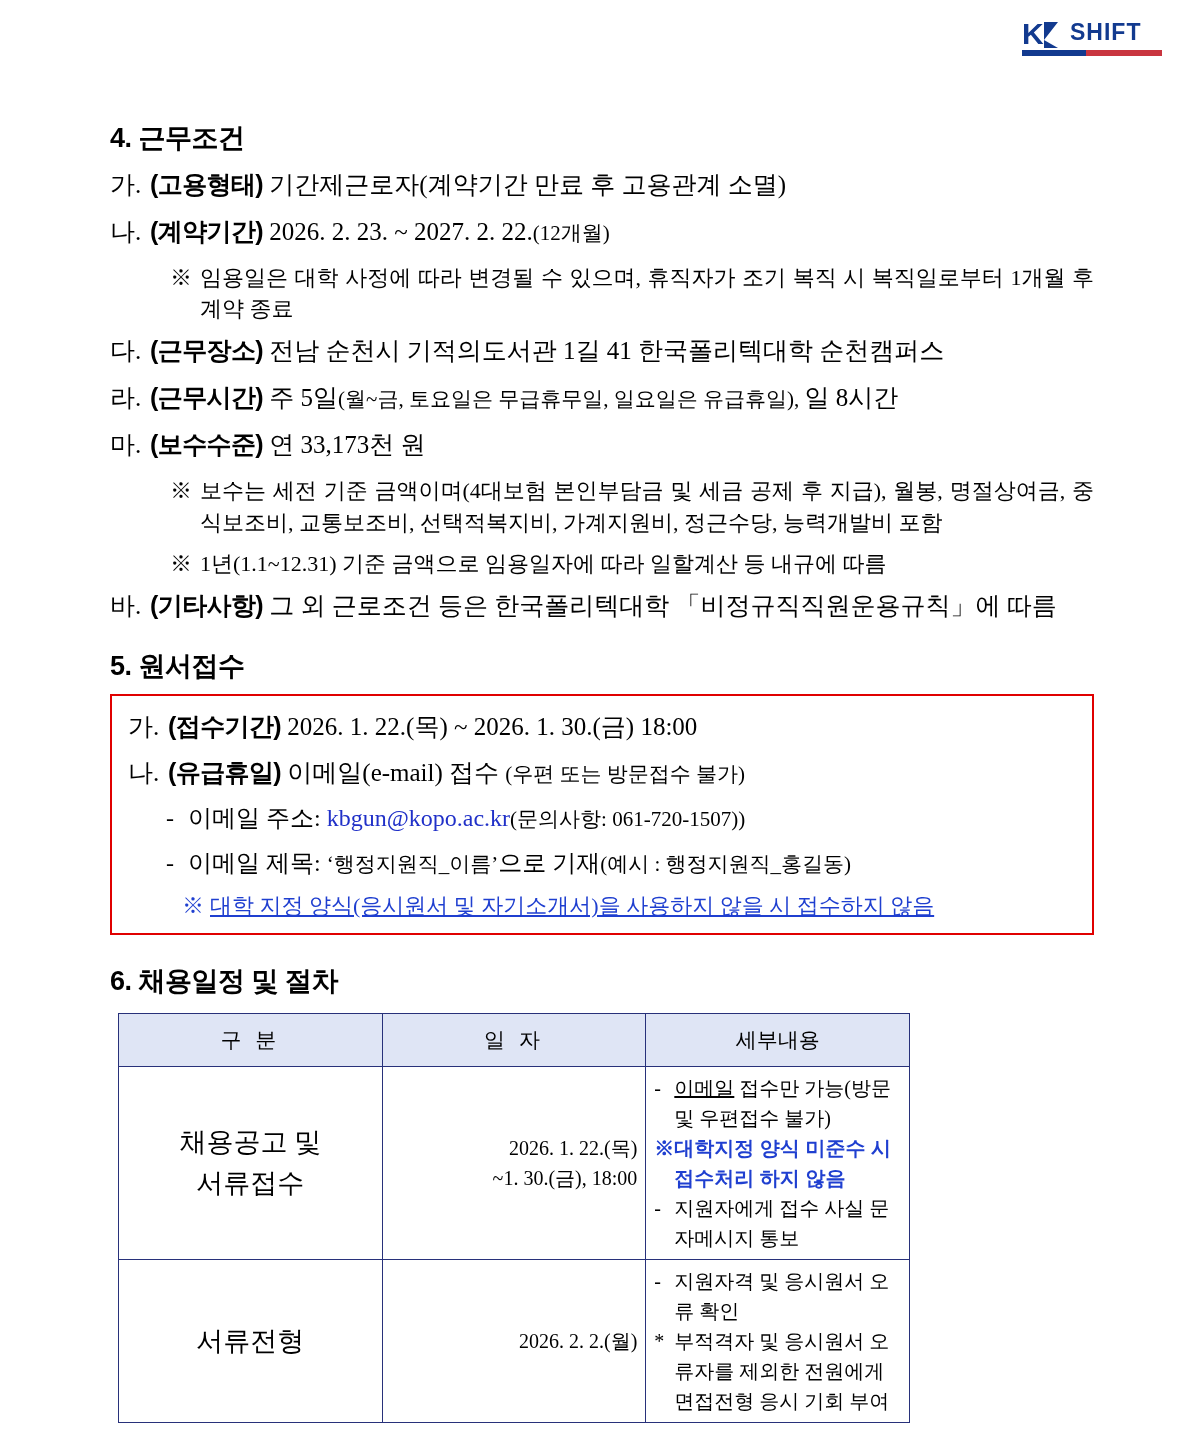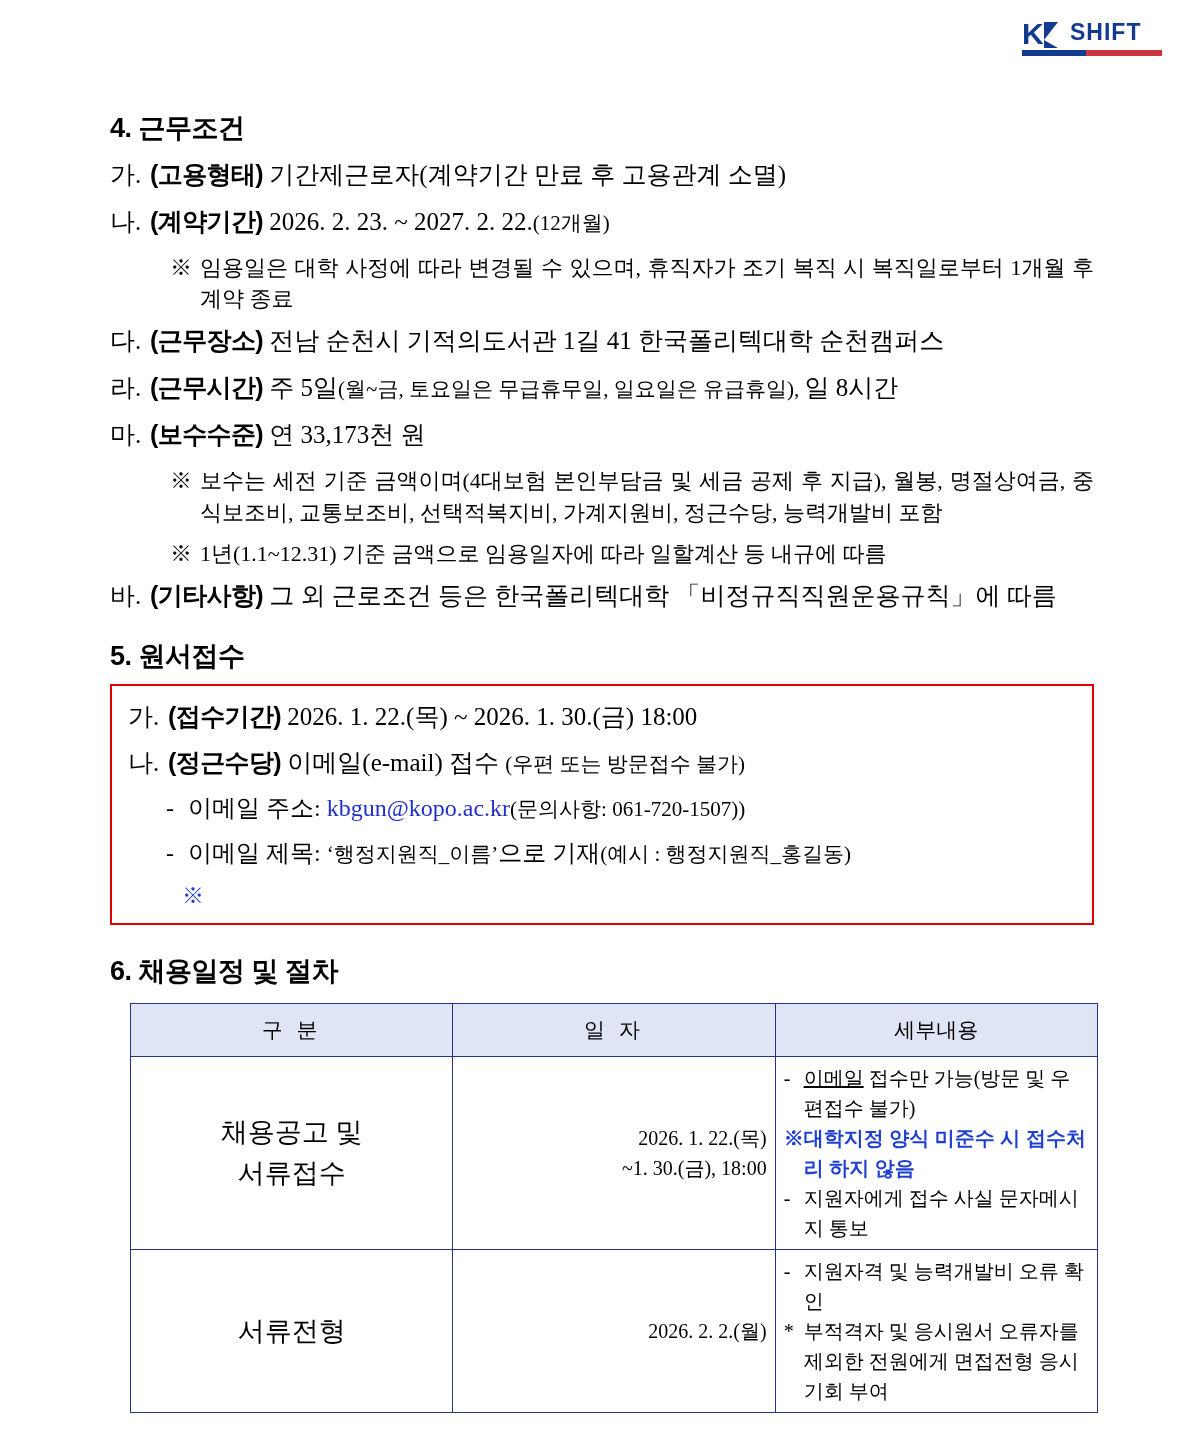--- a/index.html
+++ b/index.html
@@ -23,21 +23,21 @@
     right: 28px;
     width: 140px;
     height: 48px;
   }
   .logo svg { display: block; }
 
   
   .page {
     position: absolute;
     left: 0;
-    top: 2px;
+    top: 12px;
     width: 1190px;
     padding: 108px 96px 0 110px;
     box-sizing: border-box;
   }
 
   .sec-title {
     font-family: "Liberation Sans", sans-serif;
     font-weight: bold;
     font-size: 27px;
     letter-spacing: -0.5px;
@@ -106,22 +106,22 @@
     padding-left: 54px;
     color: #1f3fd0;
     margin: 0;
   }
   .underline-note .nm { flex: 0 0 auto; width: 28px; }
   .underline-note .nb { text-decoration: underline; }
 
   
   table.schedule {
     border-collapse: collapse;
-    width: 968px;
-    margin-left: 20px;
+    width: 792px;
+    margin-left: 8px;
     table-layout: fixed;
   }
   table.schedule th, table.schedule td {
     border: 1px solid #28317a;
     padding: 6px 8px;
     vertical-align: middle;
   }
   table.schedule th {
     background: #dfe5f5;
     font-family: "Liberation Sans", sans-serif;
@@ -218,40 +218,41 @@
     <div class="item">
       <span class="marker">가.</span>
       <span class="body">
         <span class="lbl">(접수기간)</span><span> 2026. 1. 22.(목) ~ 2026. 1. 30.(금) 18:00</span>
       </span>
     </div>
 
     <div class="item">
       <span class="marker">나.</span>
       <span class="body">
-        <span class="lbl">(정근수당)</span><span> 이메일(e-mail) 접수 </span><span class="sm">(우편 또는 방문접수 불가)</span>
+        <span class="lbl">(유급휴일)</span><span> 이메일(e-mail) 접수 </span><span class="sm">(우편 또는 방문접수 불가)</span>
       </span>
     </div>
 
     <div class="sub">
       <span class="dash">-</span>
       <span>
         <span>이메일 주소: </span><span class="mail">kbgun@kopo.ac.kr</span><span class="sm">(문의사항: 061-720-1507))</span>
       </span>
     </div>
 
     <div class="sub">
       <span class="dash">-</span>
       <span>
         <span>이메일 제목: </span><span class="sm">‘행정지원직_이름’</span><span>으로 기재</span><span class="sm">(예시 : 행정지원직_홍길동)</span>
       </span>
     </div>
 
     <div class="underline-note">
       <span class="nm">※</span>
+      <span class="nb">대학 지정 양식(응시원서 및 자기소개서)을 사용하지 않을 시 접수하지 않음</span>
     </div>
   </div>
 
   <h2 class="sec-title s6">6. 채용일정 및 절차</h2>
 
   <table class="schedule">
     <thead>
       <tr>
         <th class="c1">구 분</th>
         <th class="c2">일 자</th>
@@ -276,21 +277,21 @@
             <span class="txt">지원자에게 접수 사실 문자메시지 통보</span>
           </div>
         </td>
       </tr>
       <tr>
         <td class="c1">서류전형</td>
         <td class="c2">2026. 2. 2.(월)</td>
         <td class="c3">
           <div class="cell-line">
             <span class="lead">-</span>
-            <span class="txt">지원자격 및 능력개발비 오류 확인</span>
+            <span class="txt">지원자격 및 응시원서 오류 확인</span>
           </div>
           <div class="cell-line">
             <span class="lead">*</span>
             <span class="txt">부적격자 및 응시원서 오류자를 제외한 전원에게 면접전형 응시 기회 부여</span>
           </div>
         </td>
       </tr>
     </tbody>
   </table>
 

